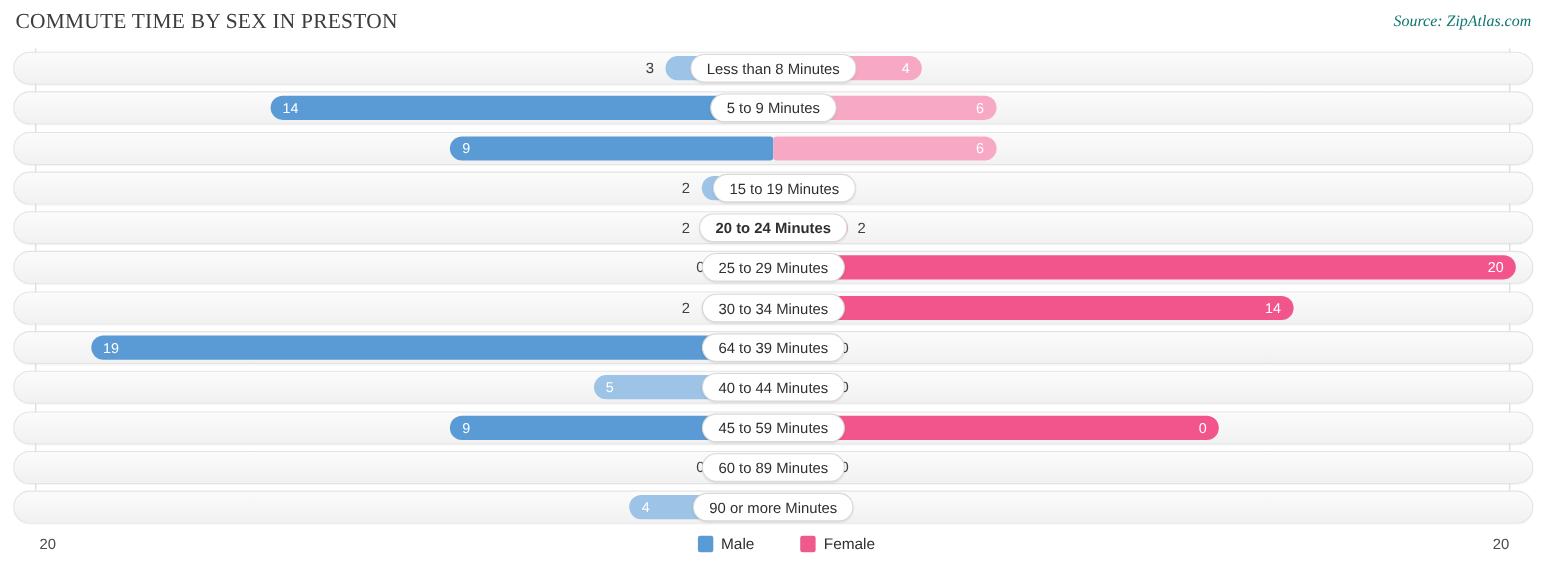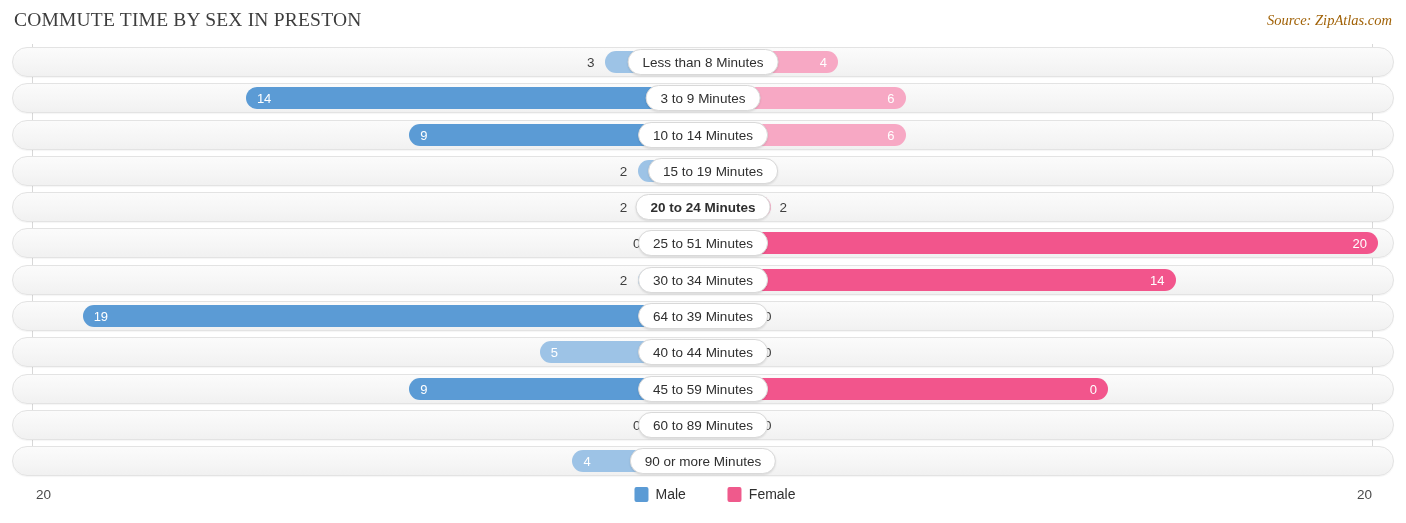--- a/index.html
+++ b/index.html
@@ -31,21 +31,21 @@
     letter-spacing: 0.2px;
     color: #3d3d3d;
     white-space: nowrap;
   }
   .source {
     position: absolute;
     right: 14px;
     top: 12px;
     font-size: 14.5px;
     font-style: italic;
-    color: #a16207;
+    color: #0f766e;
     white-space: nowrap;
   }
 
   
   .plot {
     position: absolute;
     left: 0;
     top: 44px;
     width: 1406px;
     height: 437px;
@@ -203,31 +203,30 @@
         <div class="pill" style="left: 703px;">Less than 8 Minutes</div>
       </div>
       <div class="row">
         <div class="track"></div>
         <div class="bar male" style="left: 245.9px; width: 457.1px; background: rgb(91, 155, 213);">
           <span class="inner-label">14</span>
         </div>
         <div class="bar female" style="left: 703px; width: 202.5px; background: rgb(247, 168, 196);">
           <span class="inner-label">6</span>
         </div>
-        <div class="pill" style="left: 703px;">3 to 9 Minutes</div>
+        <div class="pill" style="left: 703px;">5 to 9 Minutes</div>
       </div>
       <div class="row">
         <div class="track"></div>
         <div class="bar male" style="left: 409.15px; width: 293.85px; background: rgb(91, 155, 213);">
           <span class="inner-label">9</span>
         </div>
         <div class="bar female" style="left: 703px; width: 202.5px; background: rgb(247, 168, 196);">
           <span class="inner-label">6</span>
         </div>
-        <div class="pill" style="left: 703px;">10 to 14 Minutes</div>
       </div>
       <div class="row">
         <div class="track"></div>
         <div class="bar male" style="left: 637.7px; width: 65.3px; background: rgb(157, 195, 230);"></div>
         <div class="bar female" style="left: 703px; width: 52px; background: rgb(247, 168, 196);"></div>
         <span class="out-label" style="left: 619.7px;">2</span>
         <span class="out-label" style="left: 764px;">0</span>
         <div class="pill" style="left: 713px;">15 to 19 Minutes</div>
       </div>
       <div class="row">
@@ -238,21 +237,21 @@
         <span class="out-label" style="left: 779.5px;">2</span>
         <div class="pill" style="left: 703px; font-weight: bold;">20 to 24 Minutes</div>
       </div>
       <div class="row">
         <div class="track"></div>
         <div class="bar male" style="left: 651px; width: 52px; background: rgb(157, 195, 230);"></div>
         <div class="bar female" style="left: 703px; width: 675px; background: rgb(242, 85, 140);">
           <span class="inner-label">20</span>
         </div>
         <span class="out-label" style="left: 633px;">0</span>
-        <div class="pill" style="left: 703px;">25 to 51 Minutes</div>
+        <div class="pill" style="left: 703px;">25 to 29 Minutes</div>
       </div>
       <div class="row">
         <div class="track"></div>
         <div class="bar male" style="left: 637.7px; width: 65.3px; background: rgb(157, 195, 230);"></div>
         <div class="bar female" style="left: 703px; width: 472.5px; background: rgb(242, 85, 140);">
           <span class="inner-label">14</span>
         </div>
         <span class="out-label" style="left: 619.7px;">2</span>
         <div class="pill" style="left: 703px;">30 to 34 Minutes</div>
       </div>

